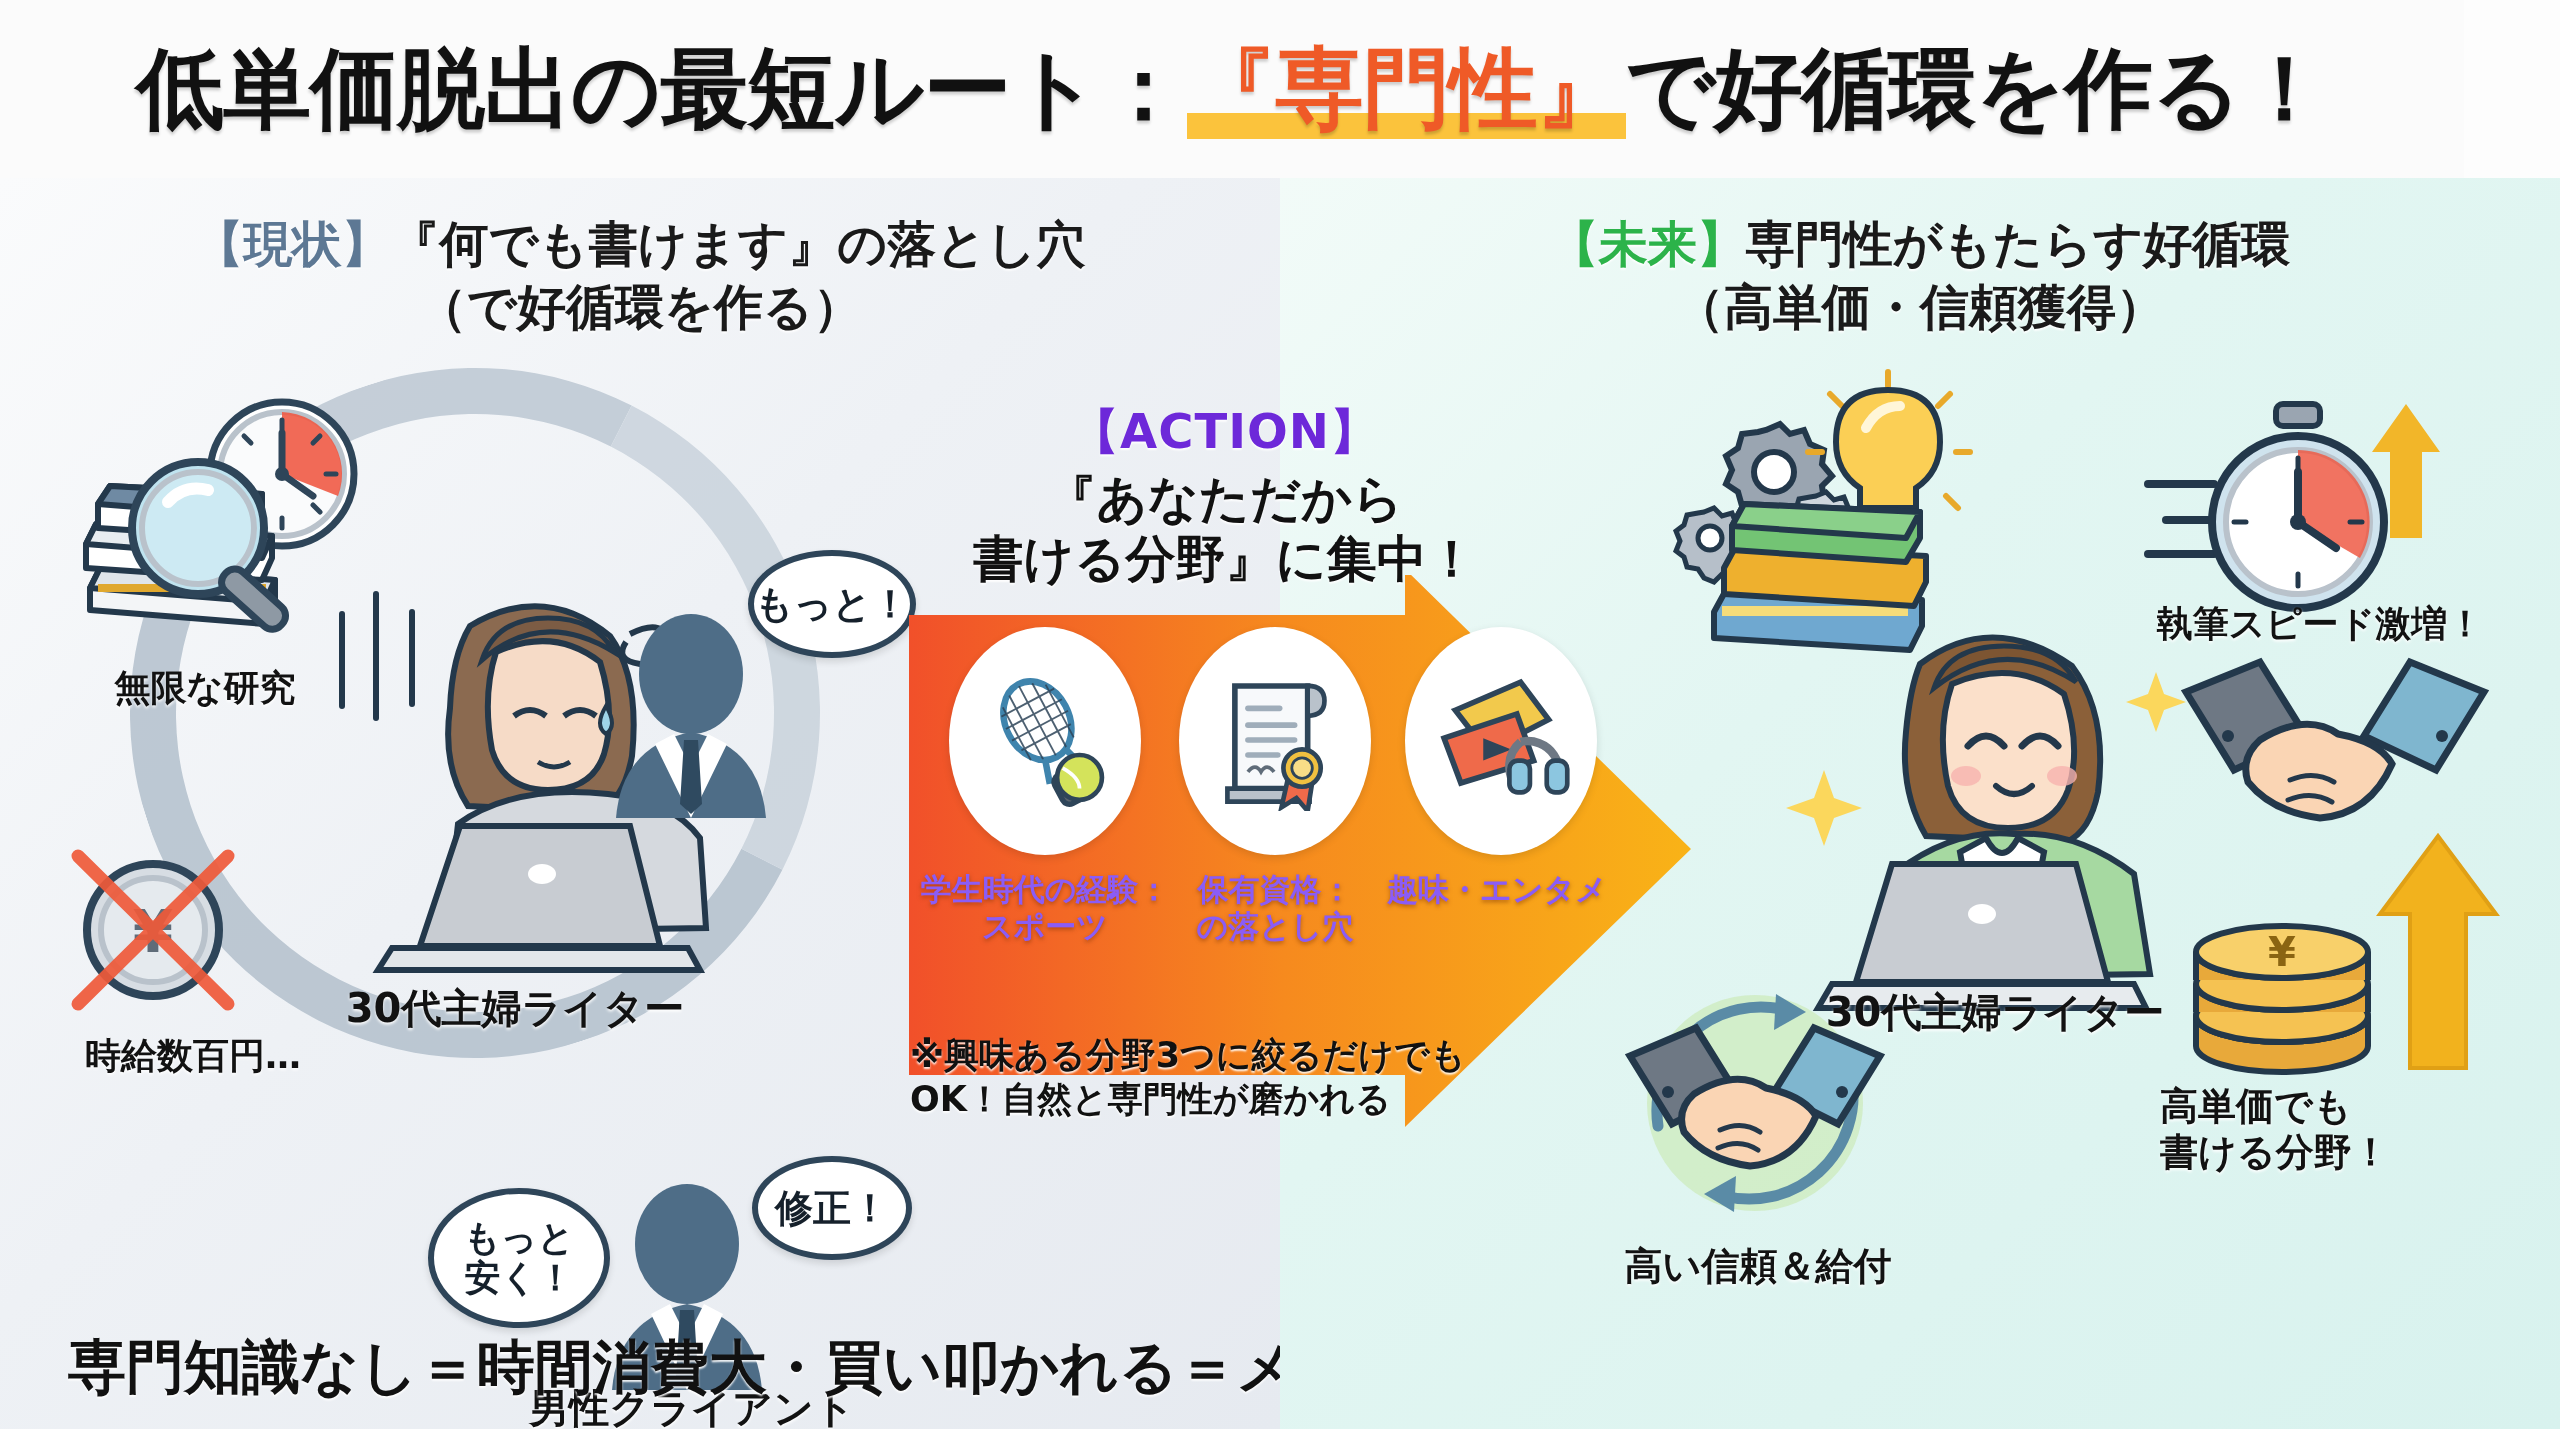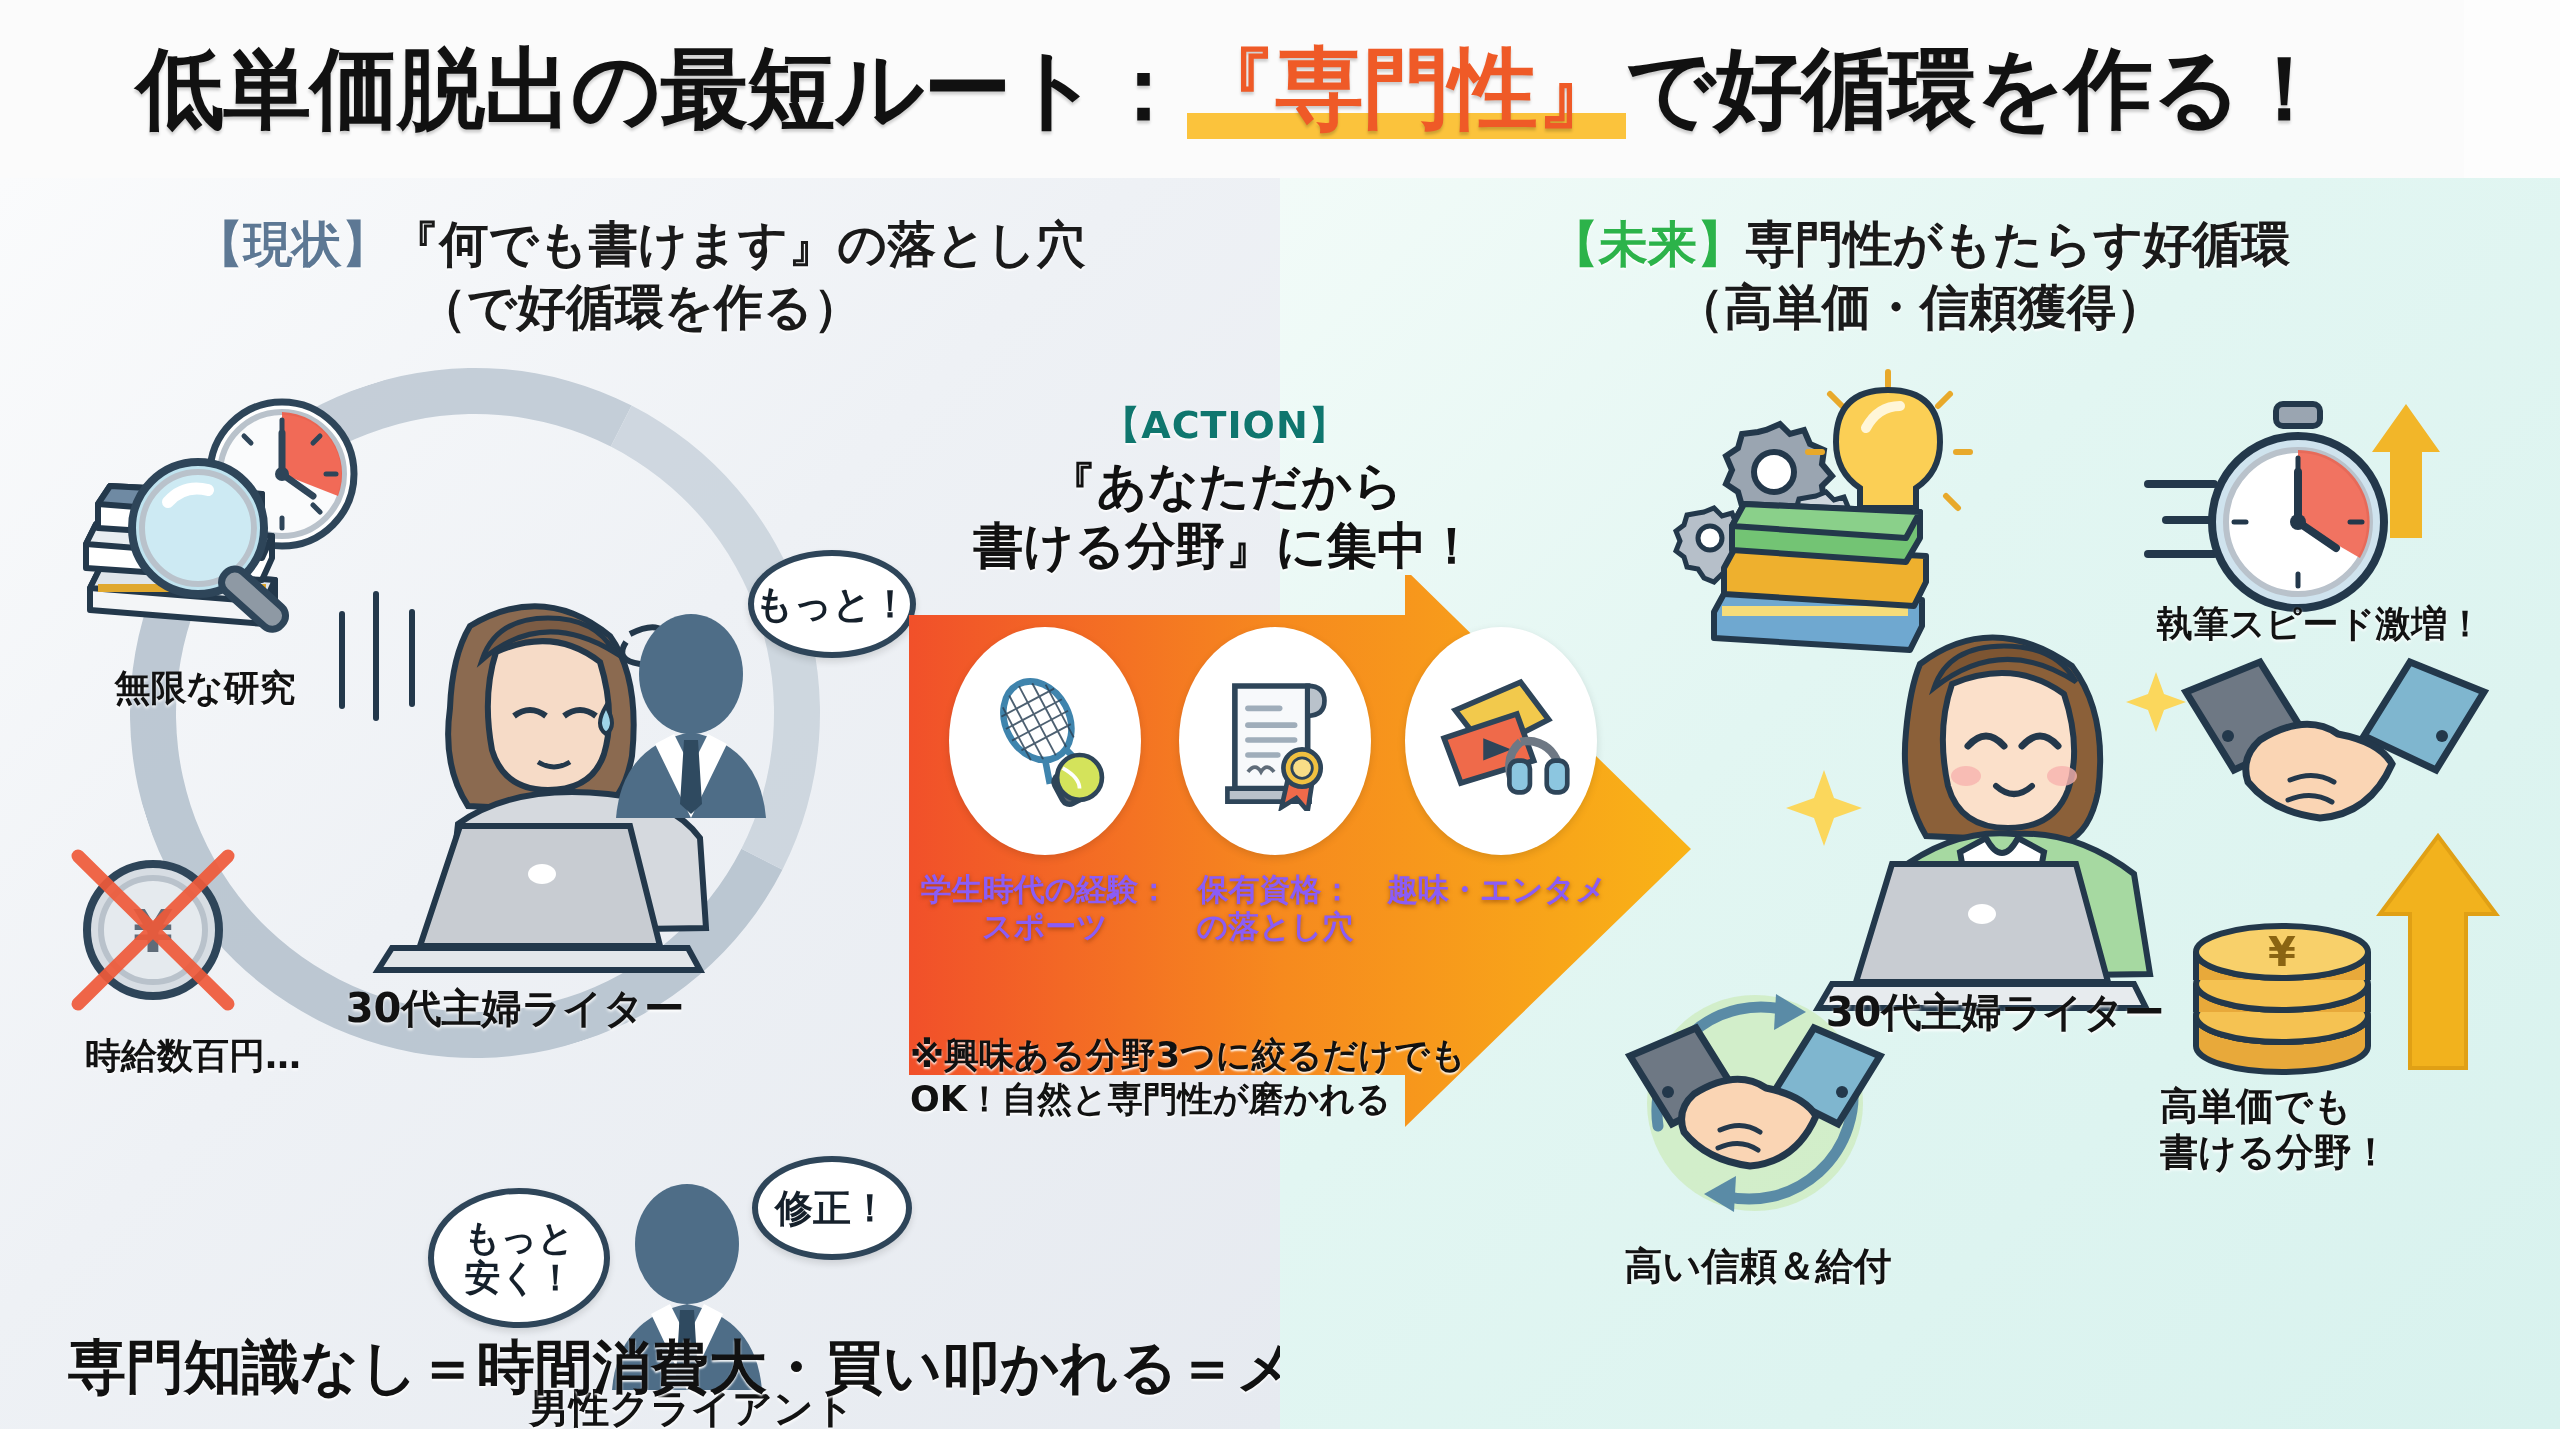--- a/index.html
+++ b/index.html
@@ -77,21 +77,21 @@
   
   #arrow-wrap{
     position:absolute; left:905px; top:575px; width:790px; height:560px; z-index:25;
   }
   #arrow-svg{ position:absolute; inset:0; width:100%; height:100%; }
 
   #action-block{
     position:absolute; left:905px; top:400px; width:640px; text-align:center; z-index:30;
   }
   #action-title{
-    font-size:38px; font-weight:bold; color:#0f766e; letter-spacing:1px;
+    font-size:48px; font-weight:bold; color:#6d28d9; letter-spacing:1px;
     text-shadow:0 2px 2px rgba(255,255,255,.9);
   }
   #action-sub{
     margin-top:5px; font-size:50px; font-weight:bold; color:#111; line-height:1.2;
     white-space:pre-line; text-shadow:0 2px 2px rgba(255,255,255,.9);
   }
 
   .circle-chip{
     position:absolute; width:192px; height:228px; background:#fff; border-radius:50%;
     display:flex; align-items:center; justify-content:center;

